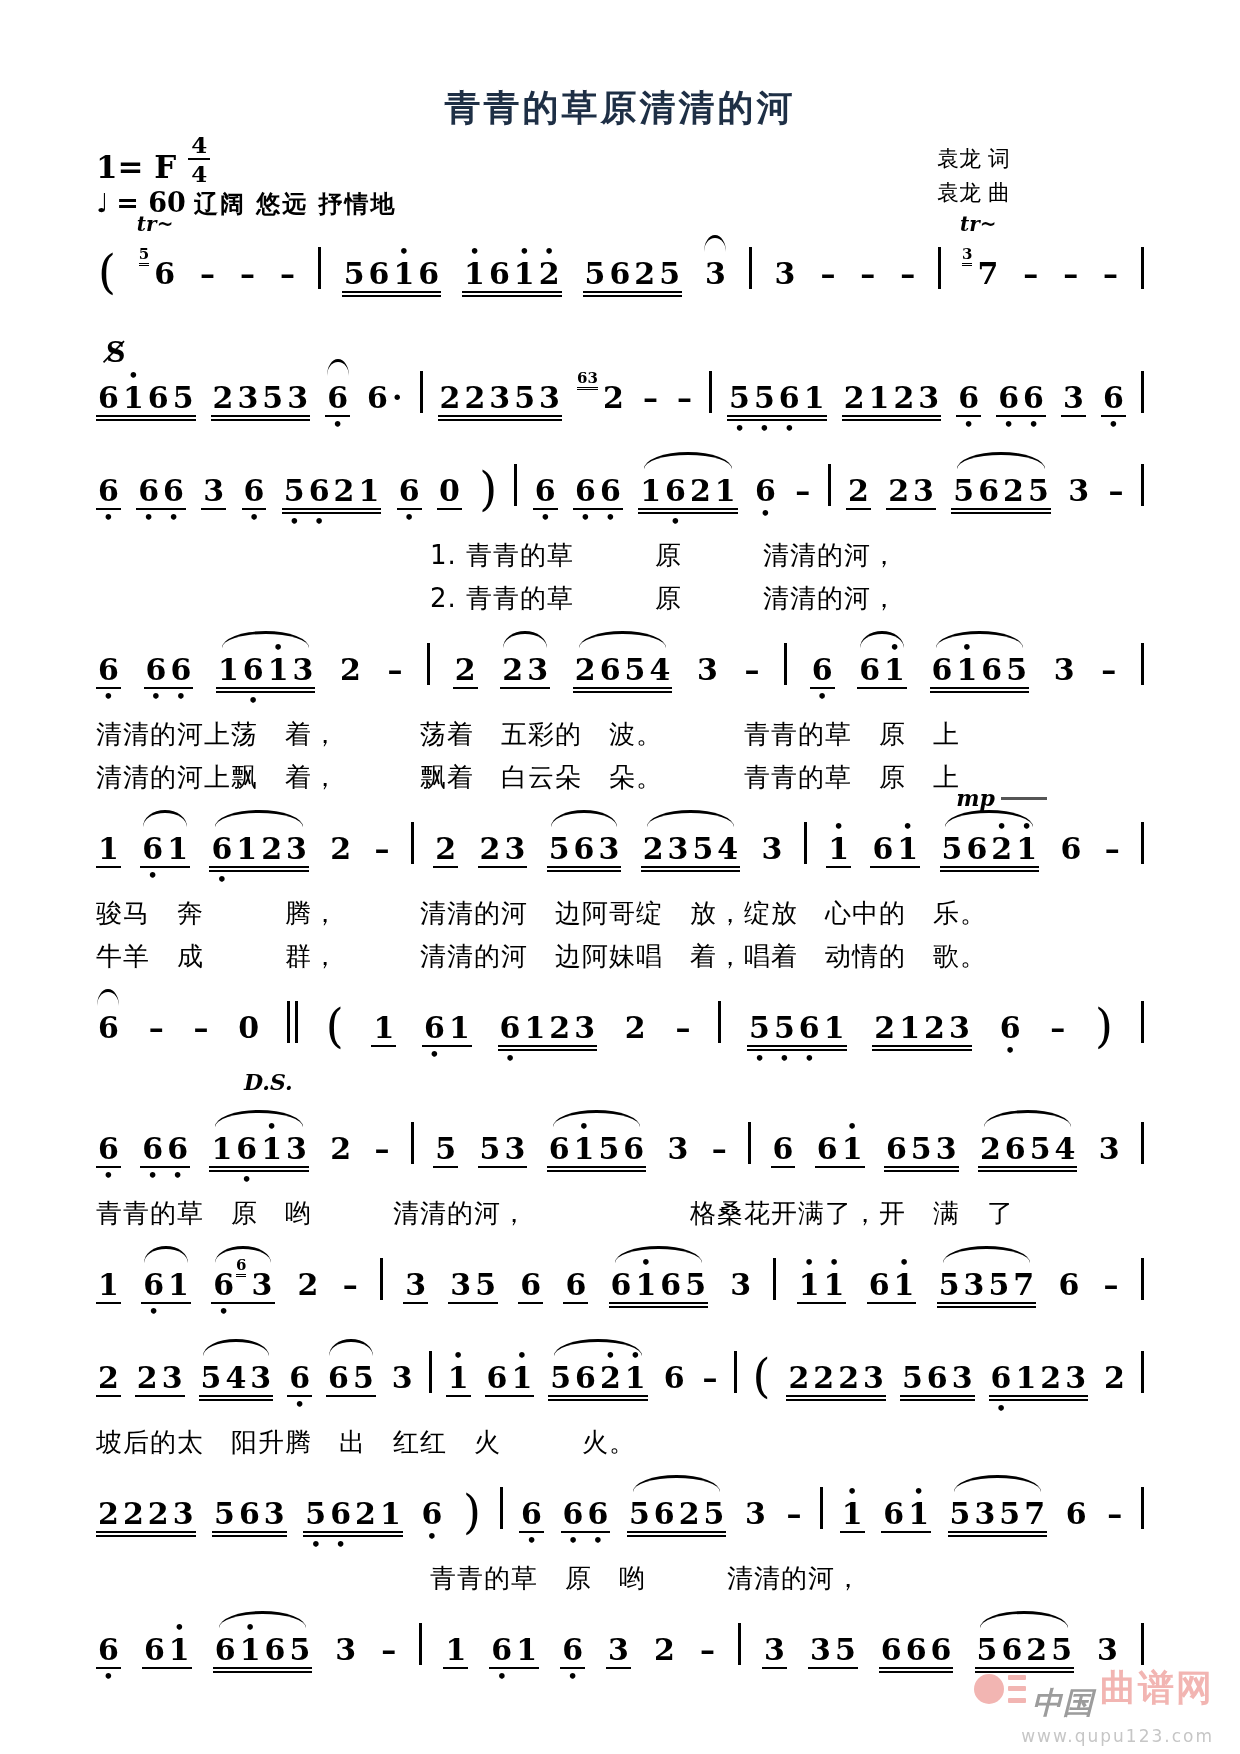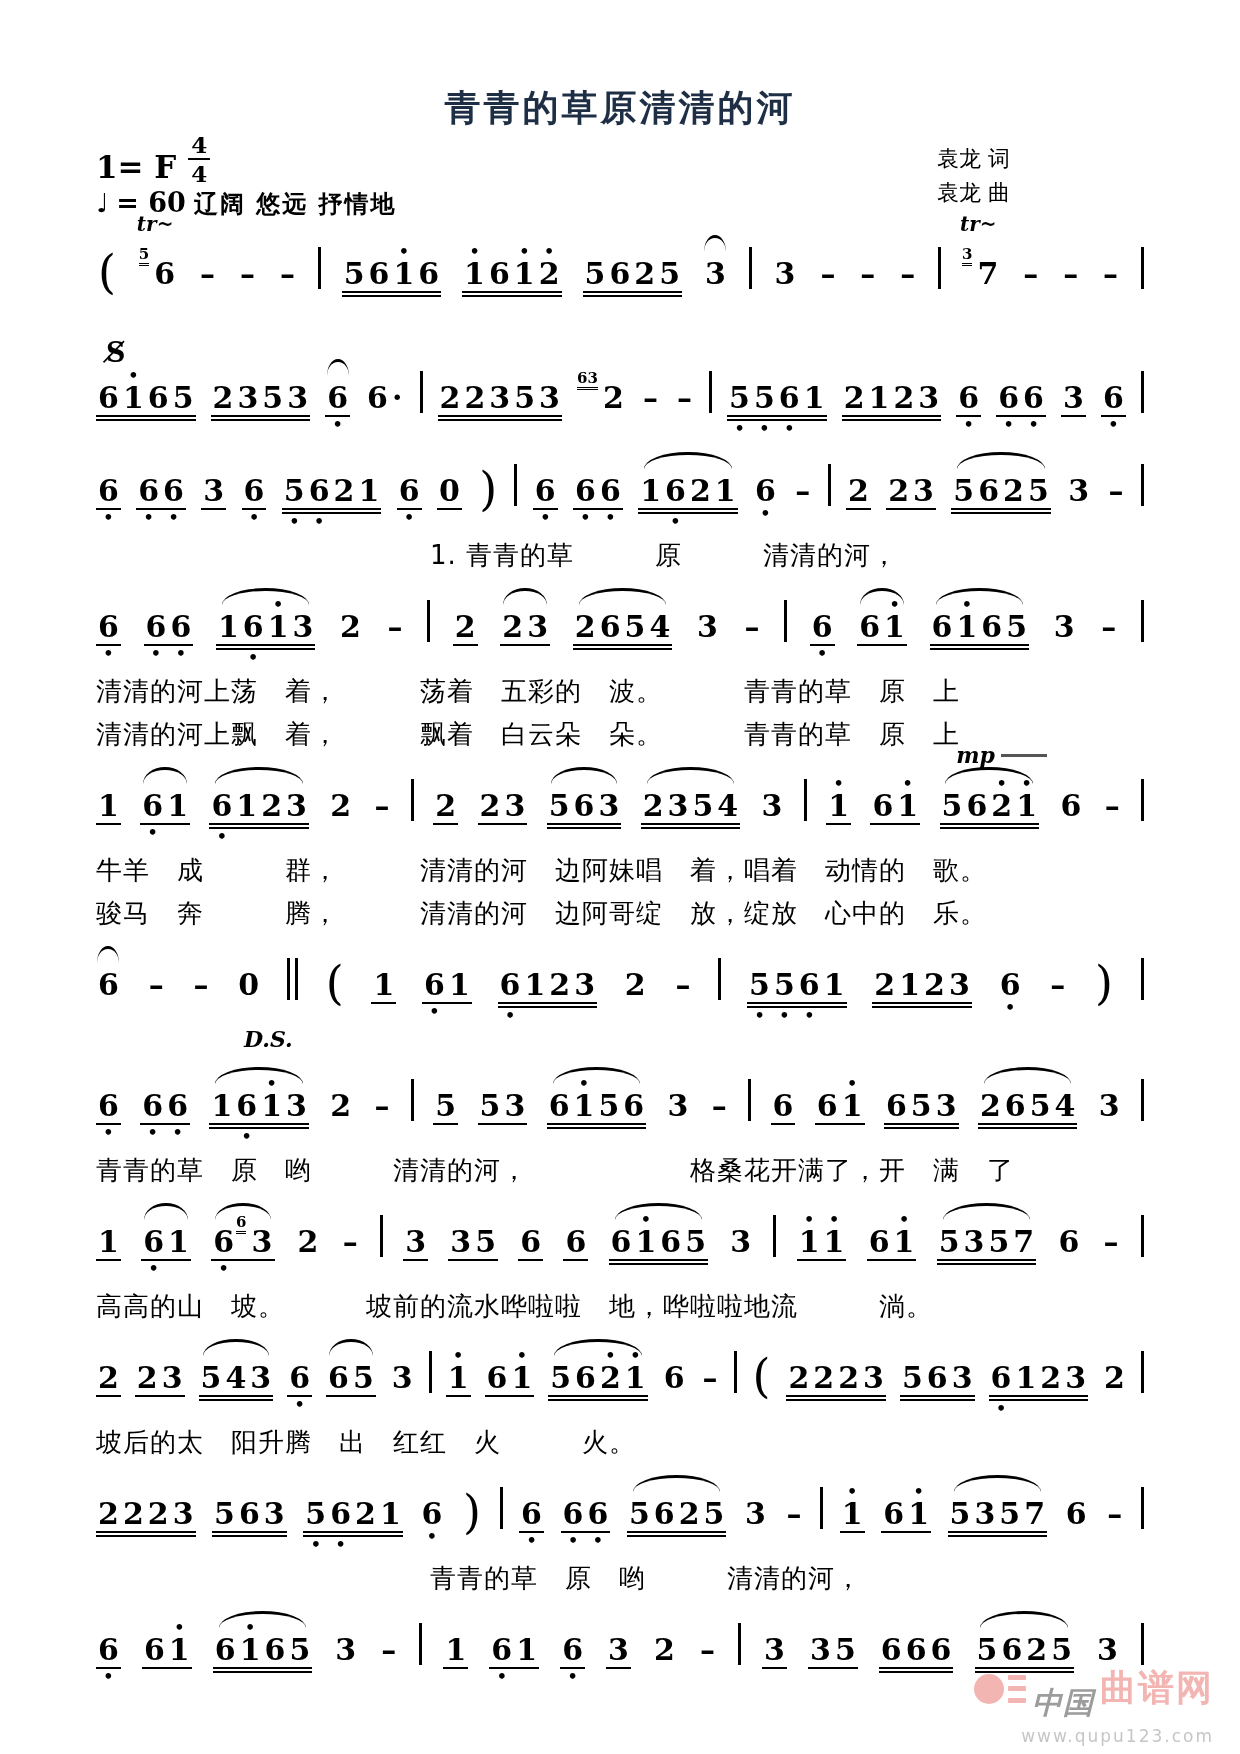--- a/index.html
+++ b/index.html
@@ -1094,20 +1094,21 @@
           <span class="under"></span>
         </span>
         <span class="bar">
           <span class="blrow">
             <span class="bline"></span>
           </span>
           <span class="under"></span>
         </span>
       </div>
       <div class="lyrow" style="margin-left: 334px;">1. 青青的草　　　原　　　清清的河，</div>
+      <div class="lyrow" style="margin-left: 334px;">2. 青青的草　　　原　　　清清的河，</div>
       <div class="sysrow">
         <span class="grp">
           <span class="nrow">
             <span class="cell">
               <span class="updot hid">•</span>
               <span class="ch">6</span>
             </span>
           </span>
           <span class="under">
             <span class="ul"></span>
@@ -1729,22 +1730,22 @@
           <span class="tch">–</span>
           <span class="under"></span>
         </span>
         <span class="bar">
           <span class="blrow">
             <span class="bline"></span>
           </span>
           <span class="under"></span>
         </span>
       </div>
+      <div class="lyrow" style="margin-left: 0px;">骏马　奔　　　腾，　　　清清的河　边阿哥绽　放，绽放　心中的　乐。</div>
       <div class="lyrow" style="margin-left: 0px;">牛羊　成　　　群，　　　清清的河　边阿妹唱　着，唱着　动情的　歌。</div>
-      <div class="lyrow" style="margin-left: 0px;">骏马　奔　　　腾，　　　清清的河　边阿哥绽　放，绽放　心中的　乐。</div>
       <div class="sysrow">
         <span class="grp">
           <span class="slur"></span>
           <span class="nrow">
             <span class="cell">
               <span class="updot hid">•</span>
               <span class="ch">6</span>
             </span>
           </span>
           <span class="under">
@@ -2642,21 +2643,20 @@
           <span class="tch">–</span>
           <span class="under"></span>
         </span>
         <span class="bar">
           <span class="blrow">
             <span class="bline"></span>
           </span>
           <span class="under"></span>
         </span>
       </div>
-      <div class="lyrow" style="margin-left: 0px;">高高的山　坡。　　　坡前的流水哗啦啦　地，哗啦啦地流　　　淌。</div>
       <div class="sysrow">
         <span class="grp">
           <span class="nrow">
             <span class="cell">
               <span class="updot hid">•</span>
               <span class="ch">2</span>
             </span>
           </span>
           <span class="under">
             <span class="ul"></span>

